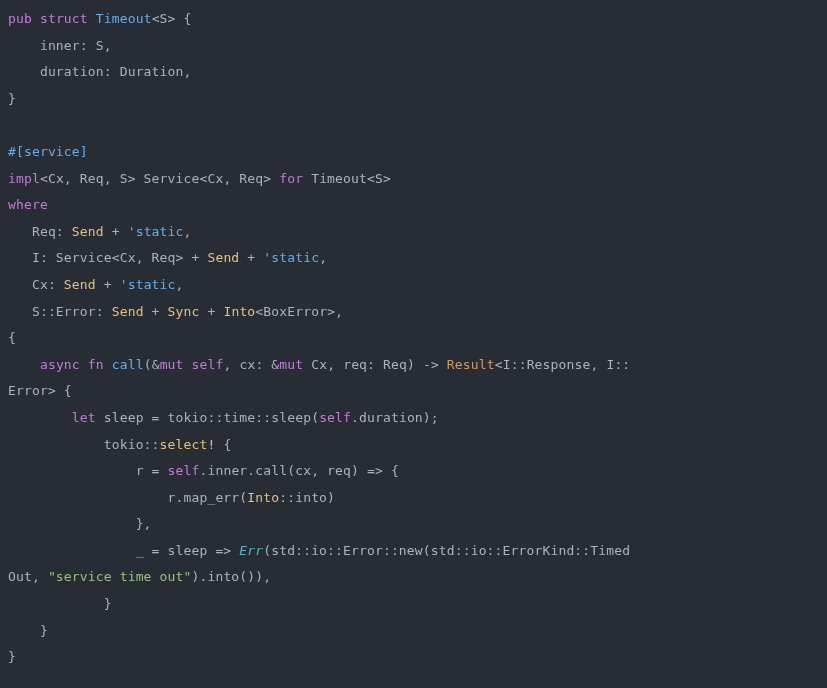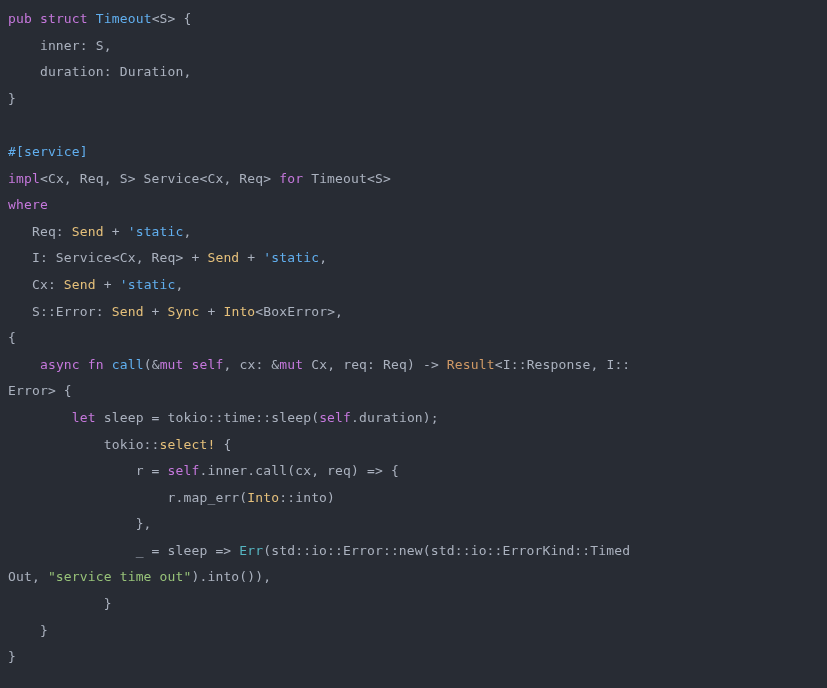--- a/index.html
+++ b/index.html
@@ -38,21 +38,21 @@
     color: var(--text);
   }
   .code-line {
     height: 26.6px;
     white-space: pre;
   }
   .tok-keyword { color: var(--keyword); }
   .tok-blue    { color: var(--blue); }
   .tok-builtin { color: var(--builtin); }
   .tok-type    { color: var(--type); text-align: right; }
-  .tok-literal { color: var(--literal); }
+  .tok-literal { color: var(--literal); font-style: italic; }
   .tok-string  { color: var(--string); }
   .tok-text    { color: var(--text); }
 </style>
 </head>
 <body>
 
 <div class="code-window">
   <pre class="code" id="code-block"><div class="code-line"><span class="tok-keyword">pub</span><span class="tok-text"> </span><span class="tok-keyword">struct</span><span class="tok-text"> </span><span class="tok-blue">Timeout</span><span class="tok-text">&lt;S&gt; {</span></div><div class="code-line"><span class="tok-text">    inner: S,</span></div><div class="code-line"><span class="tok-text">    duration: Duration,</span></div><div class="code-line"><span class="tok-text">}</span></div><div class="code-line"></div><div class="code-line"><span class="tok-blue">#[service]</span></div><div class="code-line"><span class="tok-keyword">impl</span><span class="tok-text">&lt;Cx, Req, S&gt; Service&lt;Cx, Req&gt; </span><span class="tok-keyword">for</span><span class="tok-text"> Timeout&lt;S&gt;</span></div><div class="code-line"><span class="tok-keyword">where</span></div><div class="code-line"><span class="tok-text">   Req: </span><span class="tok-builtin">Send</span><span class="tok-text"> + </span><span class="tok-blue">'static</span><span class="tok-text">,</span></div><div class="code-line"><span class="tok-text">   I: Service&lt;Cx, Req&gt; + </span><span class="tok-builtin">Send</span><span class="tok-text"> + </span><span class="tok-blue">'static</span><span class="tok-text">,</span></div><div class="code-line"><span class="tok-text">   Cx: </span><span class="tok-builtin">Send</span><span class="tok-text"> + </span><span class="tok-blue">'static</span><span class="tok-text">,</span></div><div class="code-line"><span class="tok-text">   S::Error: </span><span class="tok-builtin">Send</span><span class="tok-text"> + </span><span class="tok-builtin">Sync</span><span class="tok-text"> + </span><span class="tok-builtin">Into</span><span class="tok-text">&lt;BoxError&gt;,</span></div><div class="code-line"><span class="tok-text">{</span></div><div class="code-line"><span class="tok-text">    </span><span class="tok-keyword">async</span><span class="tok-text"> </span><span class="tok-keyword">fn</span><span class="tok-text"> </span><span class="tok-blue">call</span><span class="tok-text">(&amp;</span><span class="tok-keyword">mut</span><span class="tok-text"> </span><span class="tok-keyword">self</span><span class="tok-text">, cx: &amp;</span><span class="tok-keyword">mut</span><span class="tok-text"> Cx, req: Req) -&gt; </span><span class="tok-type">Result</span><span class="tok-text">&lt;I::Response, I::</span></div><div class="code-line"><span class="tok-text">Error&gt; {</span></div><div class="code-line"><span class="tok-text">        </span><span class="tok-keyword">let</span><span class="tok-text"> sleep = tokio::time::sleep(</span><span class="tok-keyword">self</span><span class="tok-text">.duration);</span></div><div class="code-line"><span class="tok-text">            tokio::</span><span class="tok-builtin">select!</span><span class="tok-text"> {</span></div><div class="code-line"><span class="tok-text">                r = </span><span class="tok-keyword">self</span><span class="tok-text">.inner.call(cx, req) =&gt; {</span></div><div class="code-line"><span class="tok-text">                    r.map_err(</span><span class="tok-builtin">Into</span><span class="tok-text">::into)</span></div><div class="code-line"><span class="tok-text">                },</span></div><div class="code-line"><span class="tok-text">                _ = sleep =&gt; </span><span class="tok-literal">Err</span><span class="tok-text">(std::io::Error::new(std::io::ErrorKind::Timed</span></div><div class="code-line"><span class="tok-text">Out, </span><span class="tok-string">"service time out"</span><span class="tok-text">).into()),</span></div><div class="code-line"><span class="tok-text">            }</span></div><div class="code-line"><span class="tok-text">    }</span></div><div class="code-line"><span class="tok-text">}</span></div></pre>
 </div>
 

